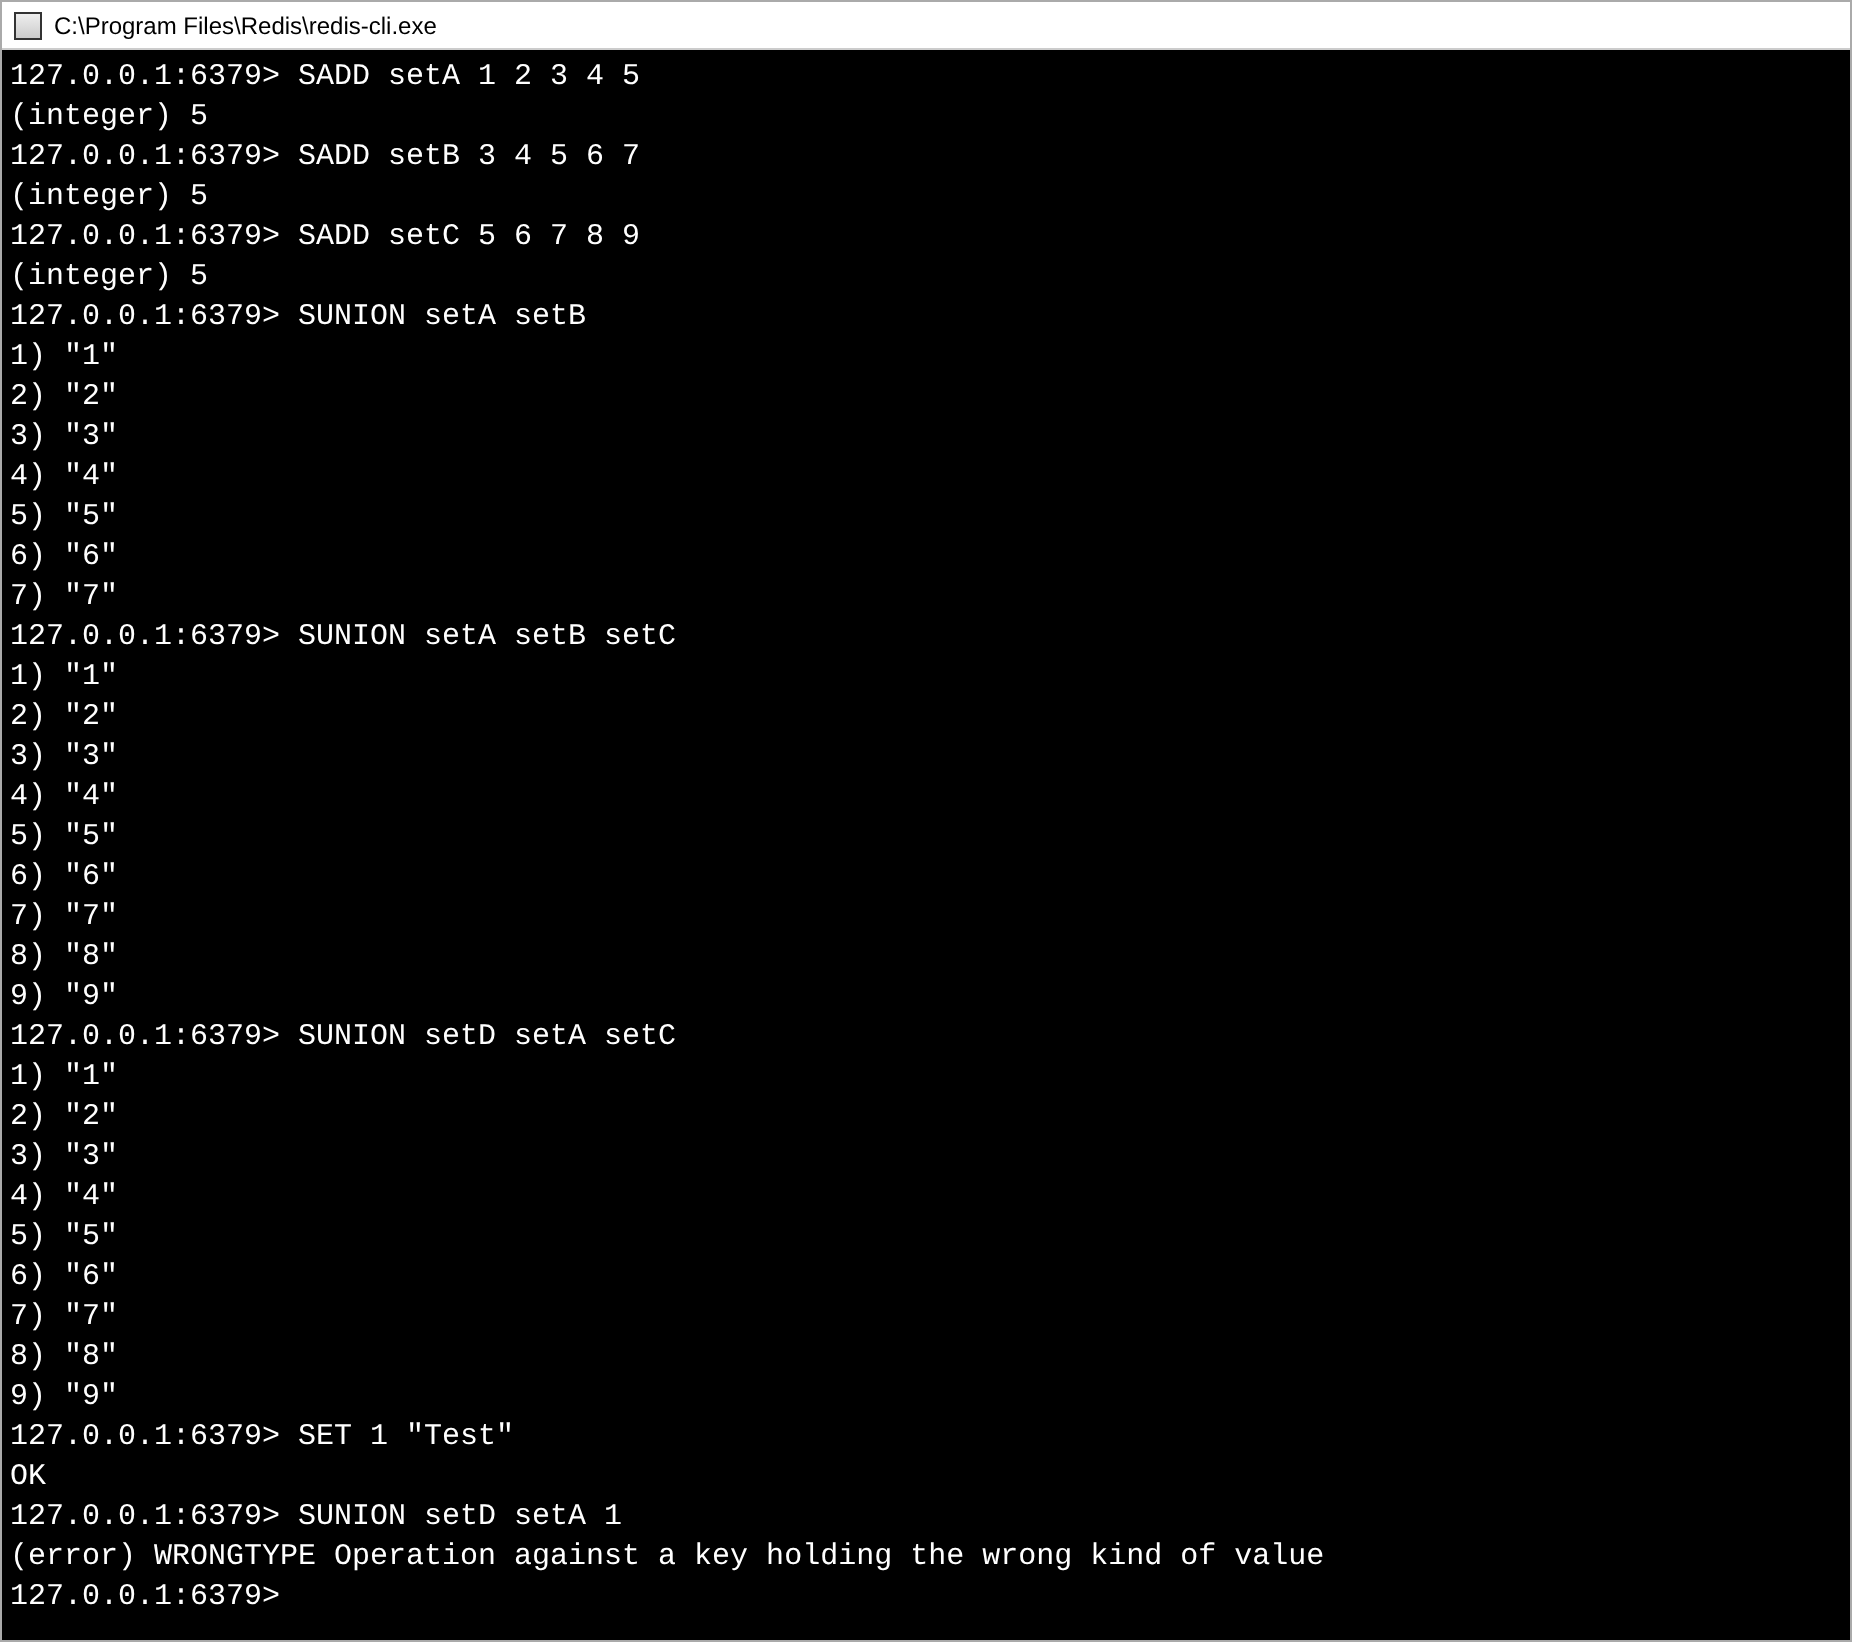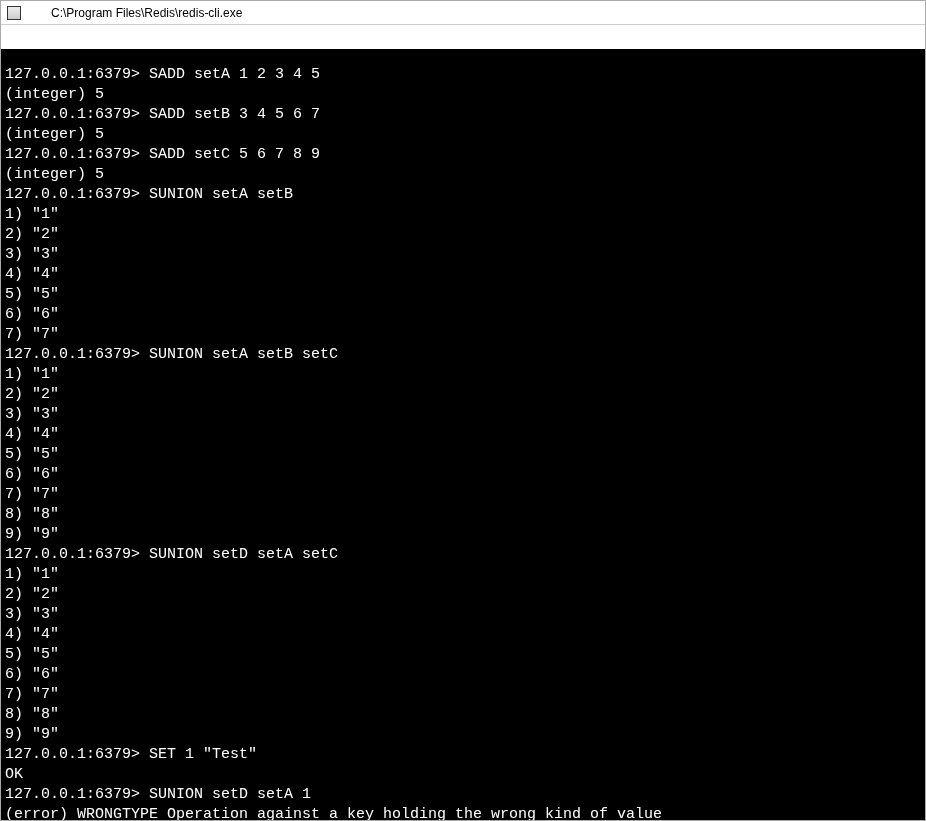--- a/index.html
+++ b/index.html
@@ -1,15 +1,15 @@
 <!DOCTYPE html>
 <html><head>
   <meta charset="utf-8">
   <style>
-    * { margin: 0; padding: 0; box-sizing: border-box; gap: 24px; }
+    * { margin: 0; padding: 0; box-sizing: border-box; }
     body {
       width: 926px;
       height: 821px;
       background: #fff;
       font-family: Consolas, "Courier New", monospace;
       overflow: hidden;
     }
     .window {
       width: 100%;
       height: 100%;
@@ -35,21 +35,21 @@
       margin-right: 6px;
       display: inline-block;
       background: linear-gradient(#eee, #ccc);
     }
     .terminal {
       flex: 1;
       background: #000;
       color: #fff;
       font-size: 15px;
       line-height: 20px;
-      padding: 16px 4px;
+      padding: 4px 4px;
       overflow: hidden;
       white-space: pre;
     }
     .line { display: block; }
   </style>
 </head>
 <body>
 
 <div class="window">
   <div class="titlebar">

